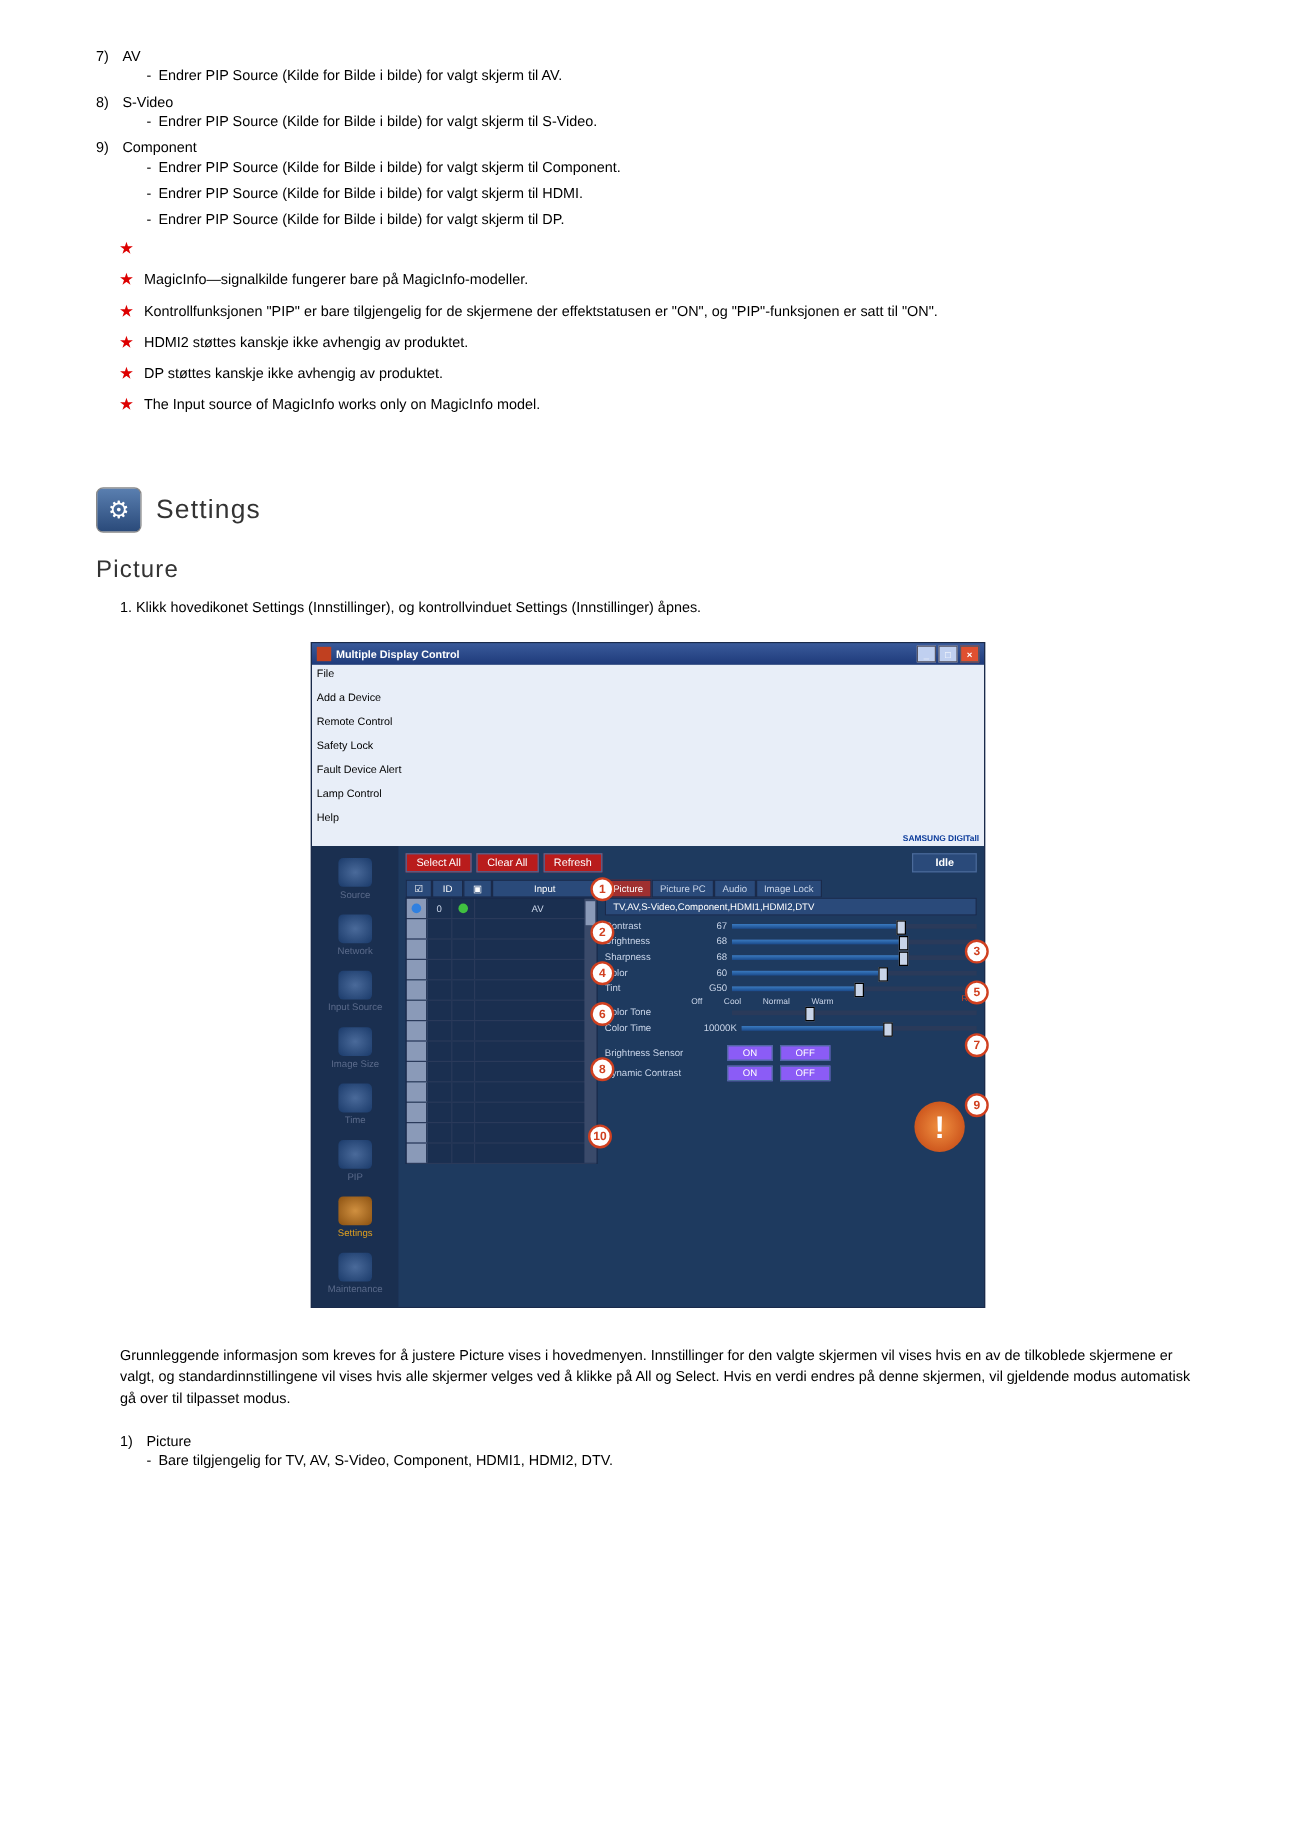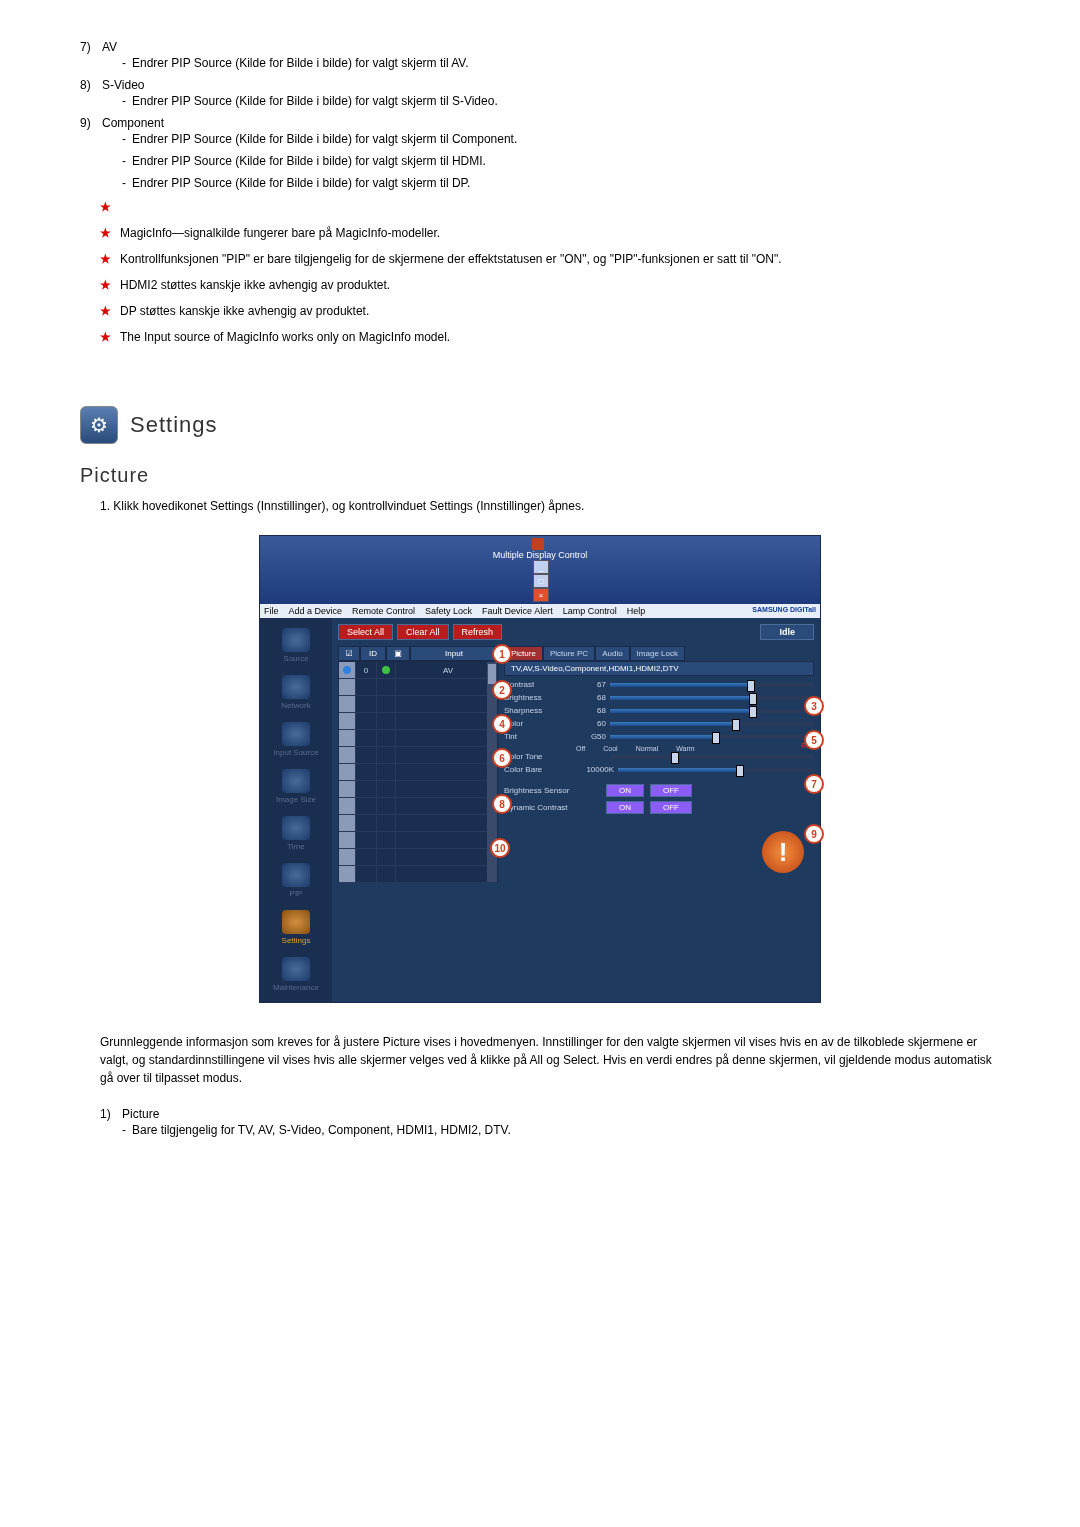--- a/index.html
+++ b/index.html
@@ -85,42 +85,42 @@
     font-size: 9px;
     background: #1e3a5f;
     color: #c8d4e8;
   }
   .titlebar {
     background: linear-gradient(#3a5a9a, #1e3a7a);
     display: flex;
     align-items: center;
     padding: 2px 4px;
     color: #fff;
-    font-weight: normal;
-    flex-direction: column;
+    font-weight: bold;
   }
   .titlebar .spacer { flex: 1; }
   .win-btn {
     width: 14px; height: 12px;
     background: #c0d0f0;
     border: 1px solid #556;
     margin-left: 2px;
     display: flex;
     align-items: center;
     justify-content: center;
     font-size: 8px;
   }
   .win-btn.close { background: #e05030; color: #fff; }
   .menubar {
     background: #e8eef8;
     color: #000;
     display: flex;
     padding: 2px 4px;
     gap: 10px;
     font-size: 9px;
+    flex-direction: column;
   }
   .menubar .brand {
     margin-left: auto;
     color: #0a3a9a;
     font-weight: bold;
     font-size: 7px;
   }
   .faulty-bar {
     background: #c00020;
     color: #fff;
@@ -653,21 +653,21 @@
             <span>Warm</span>
           </div>
           <div class="slider-row">
             <div class="slider-label">Color Tone</div>
             <div class="slider-val"></div>
             <div class="slider-track">
                 <div class="slider-thumb" style="left:30%"></div>
               </div>
           </div>
           <div class="slider-row">
-            <div class="slider-label">Color Bare</div>
+            <div class="slider-label">Color Time</div>
             <div class="slider-val" style="width:38px;">10000K</div>
             <div class="slider-track">
                 <div class="slider-fill" style="width:60%"></div>
                 <div class="slider-thumb" style="left:60%"></div>
               </div>
           </div>
 
           <div style="height:6px;"></div>
           <div class="btn-row">
             <div class="slider-label">Brightness Sensor</div>
@@ -682,21 +682,21 @@
 
           <div class="callout" style="left:-12px; top:-2px;">1</div>
           <div class="callout" style="left:-12px; top:34px;">2</div>
           <div class="callout" style="right:-10px; top:50px;">3</div>
           <div class="callout" style="left:-12px; top:68px;">4</div>
           <div class="callout" style="right:-10px; top:84px;">5</div>
           <div class="callout" style="left:-12px; top:102px;">6</div>
           <div class="callout" style="right:-10px; top:128px;">7</div>
           <div class="callout" style="left:-12px; top:148px;">8</div>
           <div class="callout" style="right:-10px; top:178px;">9</div>
-          <div class="callout" style="left:-14px; top:192px;">10</div>
+          <div class="callout" style="left:-14px; top:204px;">10</div>
 
           <div class="info-icon">!</div>
         </div>
       </div>
     </div>
   </div>
 </div>
 
 <div class="intro-text">Grunnleggende informasjon som kreves for å justere Picture vises i hovedmenyen. Innstillinger for den valgte skjermen vil vises hvis en av de tilkoblede skjermene er valgt, og standardinnstillingene vil vises hvis alle skjermer velges ved å klikke på All og Select. Hvis en verdi endres på denne skjermen, vil gjeldende modus automatisk gå over til tilpasset modus.</div>
 

